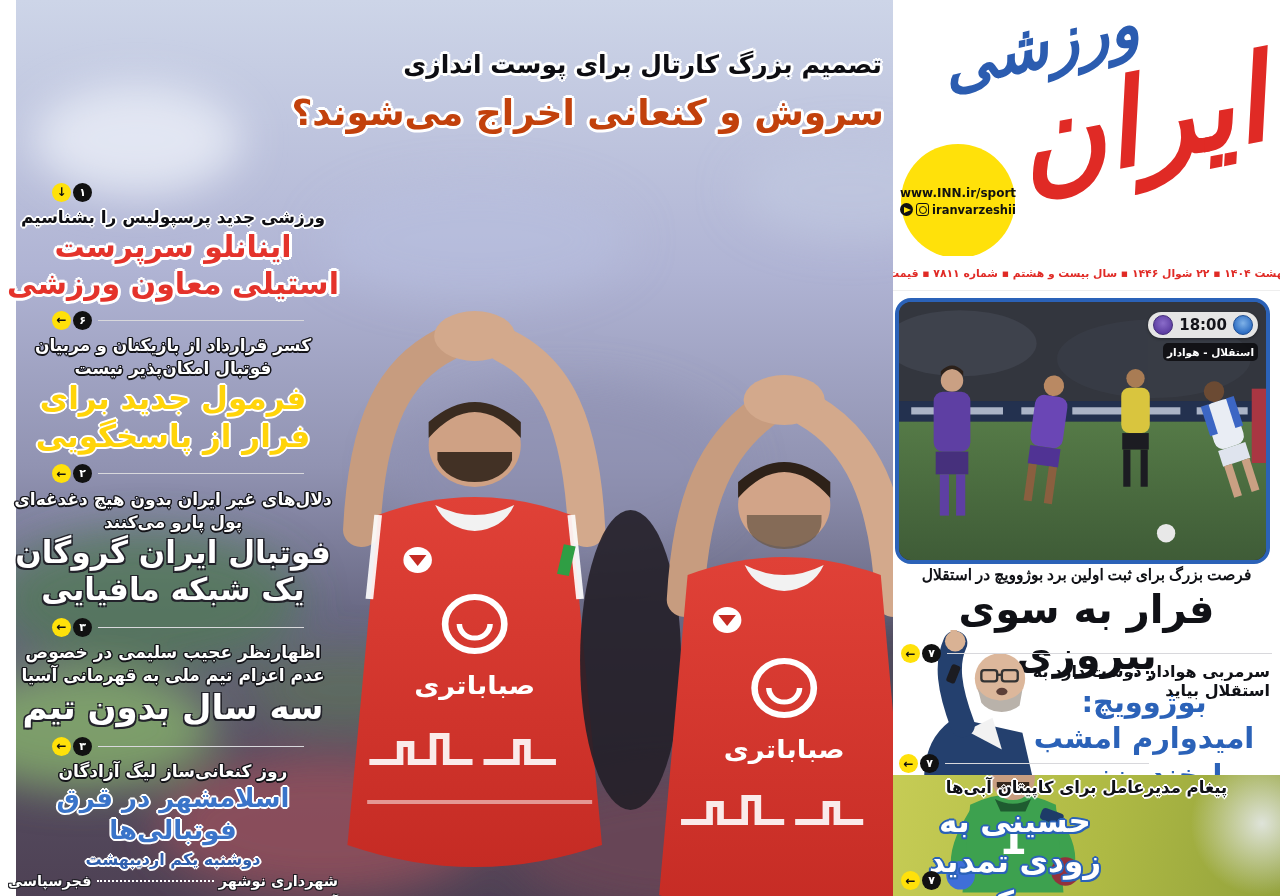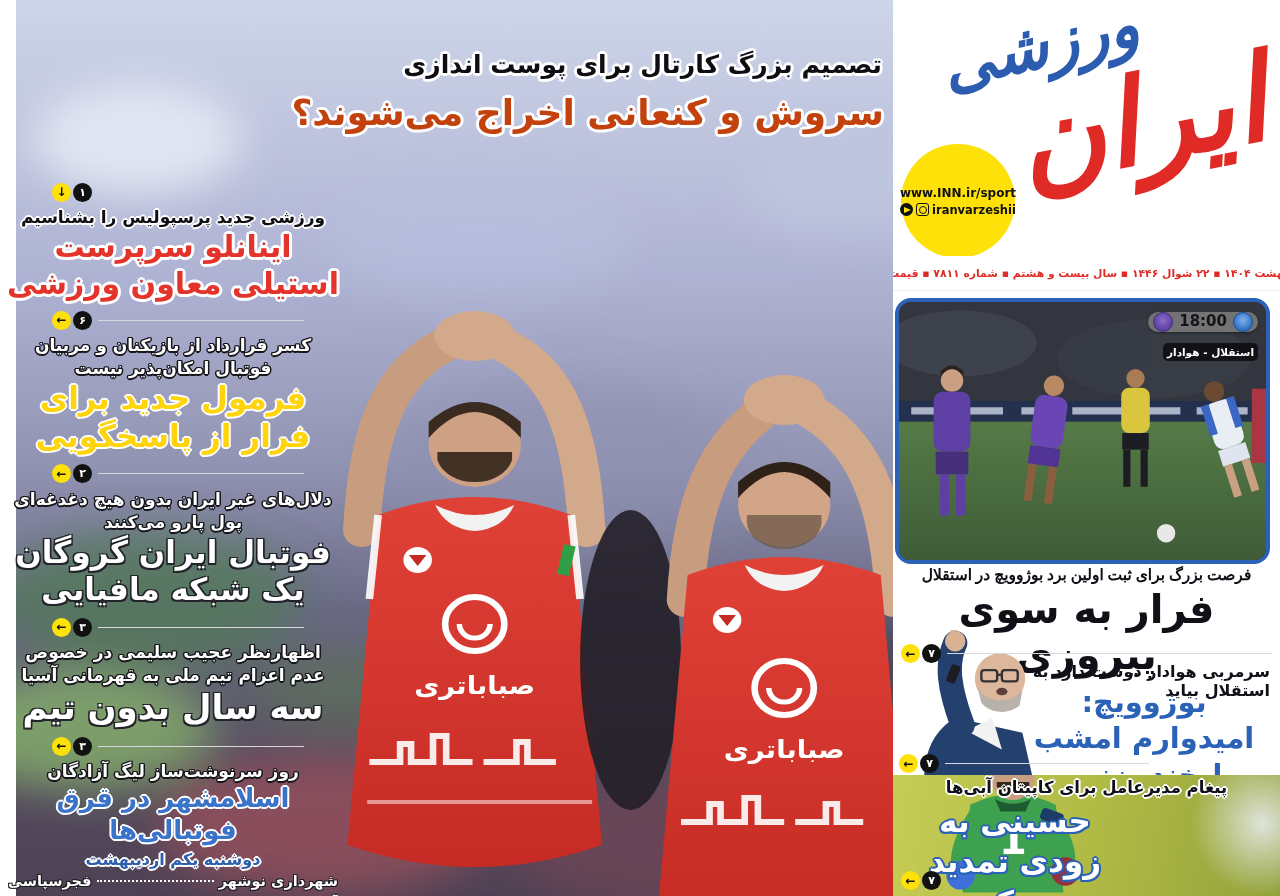--- a/index.html
+++ b/index.html
@@ -52,22 +52,22 @@
   .tg-icon{width:13px;height:13px;border-radius:50%;background:#111;position:relative;}
   .tg-icon::after{content:"";position:absolute;left:3.5px;top:3.5px;border-left:7px solid #ffe10a;border-top:3px solid transparent;border-bottom:3px solid transparent;}
   .ig-icon{width:11px;height:11px;border-radius:3px;border:1.7px solid #111;position:relative;}
   .ig-icon::after{content:"";position:absolute;inset:1.5px;border-radius:50%;border:1.6px solid #111;}
   .dateline{position:absolute;top:256px;right:0;width:387px;height:34px;background:#fff;color:#e02a25;
             font-size:10.8px;font-weight:bold;display:flex;align-items:center;justify-content:center;
             white-space:nowrap;overflow:hidden;letter-spacing:-0.2px;border-bottom:1px solid #eee;}
   .match-box{position:absolute;top:298px;right:10px;width:367px;height:258px;border:4px solid #2b62b8;border-radius:16px;
              overflow:hidden;background:#333;}
   .match-box svg{display:block;width:100%;height:100%;}
-  .kick-pill{position:absolute;top:10px;left:auto;right:8px;height:20px;background:#737373;border-radius:14px;
-             display:flex;align-items:flex-start;gap:6px;padding:0 5px;direction:ltr;box-shadow:0 1px 3px rgba(0,0,0,.4);}
+  .kick-pill{position:absolute;top:10px;left:auto;right:8px;height:26px;background:#e5e5e5;border-radius:14px;
+             display:flex;align-items:center;gap:6px;padding:0 5px;direction:ltr;box-shadow:0 1px 3px rgba(0,0,0,.4);}
   .kick-time{font-size:15px;font-weight:bold;color:#14141a;}
   .badge{width:18px;height:18px;border-radius:50%;flex:0 0 auto;}
   .badge.purple{background:radial-gradient(circle at 50% 40%,#8a6cc9,#5e3fa3 70%);border:1px solid #432c7a;}
   .badge.blue{background:radial-gradient(circle at 50% 40%,#7fb2e8,#2f6fc4 70%);border:1px solid #1d4d92;}
   .match-label{position:absolute;top:41px;right:8px;background:rgba(12,12,16,.88);color:#fff;font-size:10.5px;
                font-weight:bold;padding:3px 4px;border-radius:5px;}
   .s1-kicker{position:absolute;top:566px;right:0;width:387px;text-align:center;font-size:15.5px;font-weight:bold;color:#101116;white-space:nowrap;font-family:Liberation Serif, serif;}
   .s1-headline{position:absolute;top:586px;right:0;width:387px;text-align:center;font-size:40px;font-weight:bold;color:#101116;}
   .r-marker{position:absolute;display:flex;align-items:center;direction:ltr;z-index:4;}
   .r-marker .dot{width:19px;height:19px;border-radius:50%;display:flex;align-items:center;justify-content:center;flex:0 0 auto;}
@@ -208,21 +208,21 @@
       <span class="mline"></span>
     </div>
     <div class="kick white ob">اظهارنظر عجیب سلیمی در خصوص عدم اعزام تیم ملی به قهرمانی آسیا</div>
     <div class="hl white-big">سه سال بدون تیم</div>
 
     <div class="marker">
       <span class="dot ydot">←</span>
       <span class="dot kdot">۳</span>
       <span class="mline"></span>
     </div>
-    <div class="kick white ob">روز سرنوشت‌ساز لیگ آزادگان</div>
+    <div class="kick white ob">روز کنعانی‌ساز لیگ آزادگان</div>
     <div class="hl blue ow2">اسلامشهر در قرق فوتبالی‌ها</div>
     <div class="fix-date ow2">دوشنبه یکم اردیبهشت</div>
 
     <div class="fixtures">
       <div class="fixrow">
         <span>شهرداری نوشهر</span>
         <span class="leader"></span>
         <span>فجرسپاسی</span>
       </div>
       <div class="fixrow">

